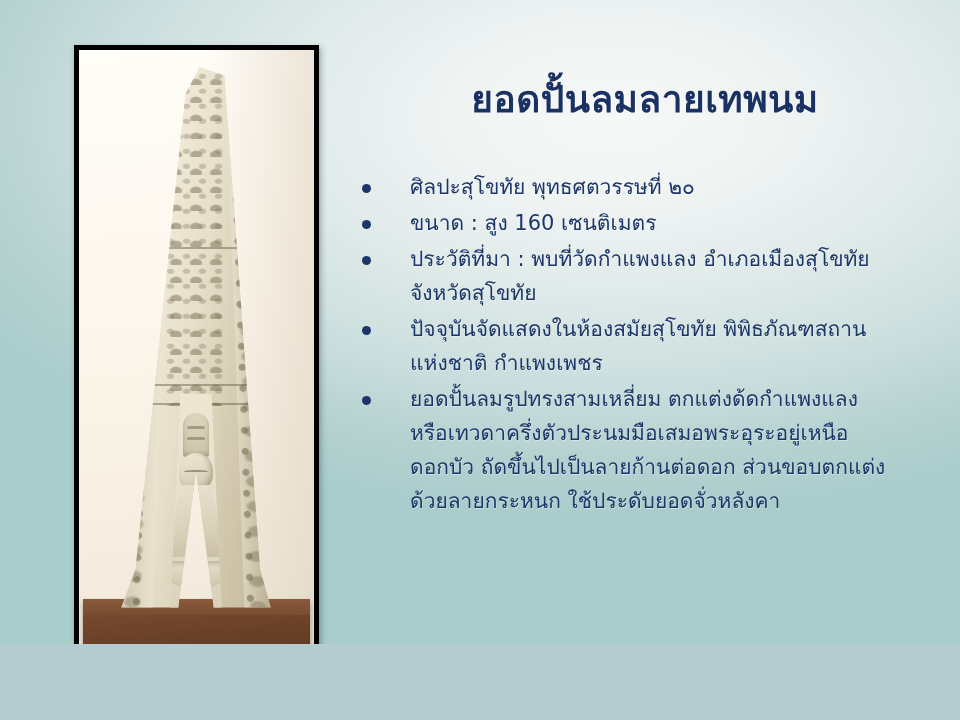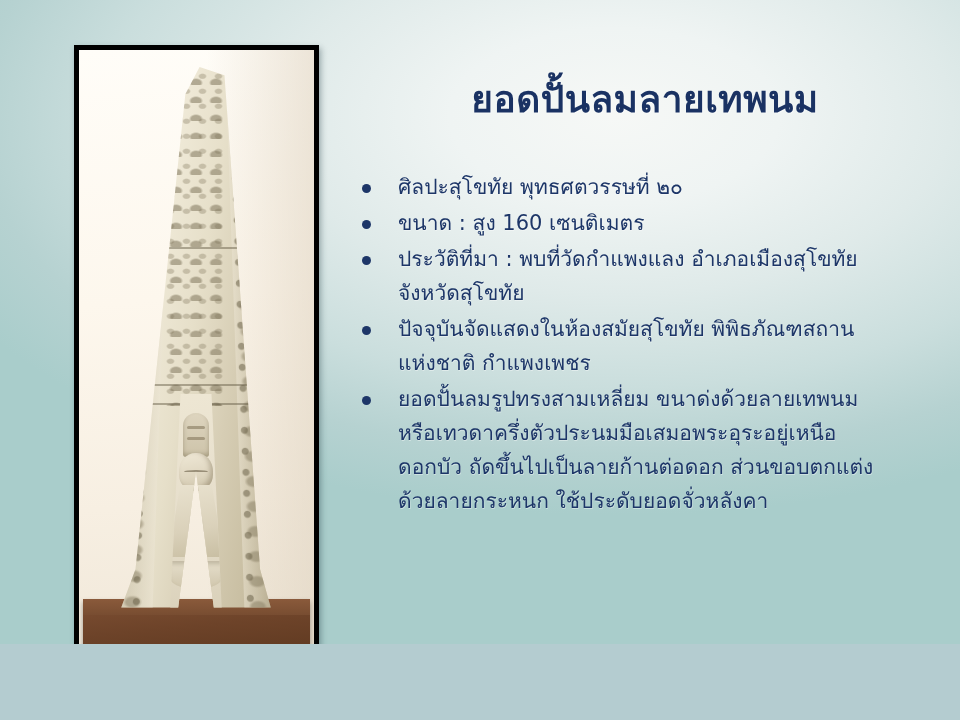--- a/index.html
+++ b/index.html
@@ -252,20 +252,21 @@
   .content {
     position: absolute;
     left: 362px;
     top: 170px;
     width: 560px;
   }
   .bullet-row {
     display: flex;
     align-items: flex-start;
     margin-bottom: 2px;
+    gap: 12px;
   }
   .bullet-dot {
     flex: 0 0 auto;
     width: 9px;
     height: 9px;
     border-radius: 50%;
     background: #1d3668;
     margin-top: 14px;
     margin-right: 27px;
   }
@@ -347,21 +348,21 @@
       <span class="bullet-dot"></span>
       <span class="bullet-text">
         <span class="cont-line">ปัจจุบันจัดแสดงในห้องสมัยสุโขทัย พิพิธภัณฑสถาน</span>
         <span class="cont-line">แห่งชาติ กำแพงเพชร</span>
       </span>
     </div>
 
     <div class="bullet-row">
       <span class="bullet-dot"></span>
       <span class="bullet-text">
-        <span class="cont-line">ยอดปั้นลมรูปทรงสามเหลี่ยม ขนาด่งด้วยลายเทพนม</span>
+        <span class="cont-line">ยอดปั้นลมรูปทรงสามเหลี่ยม ตกแต่งด้ดกำแพงแลง</span>
         <span class="cont-line">หรือเทวดาครึ่งตัวประนมมือเสมอพระอุระอยู่เหนือ</span>
         <span class="cont-line">ดอกบัว ถัดขึ้นไปเป็นลายก้านต่อดอก ส่วนขอบตกแต่ง</span>
         <span class="cont-line">ด้วยลายกระหนก ใช้ประดับยอดจั่วหลังคา</span>
       </span>
     </div>
 
   </div>
 </div>
 
 </body></html>

